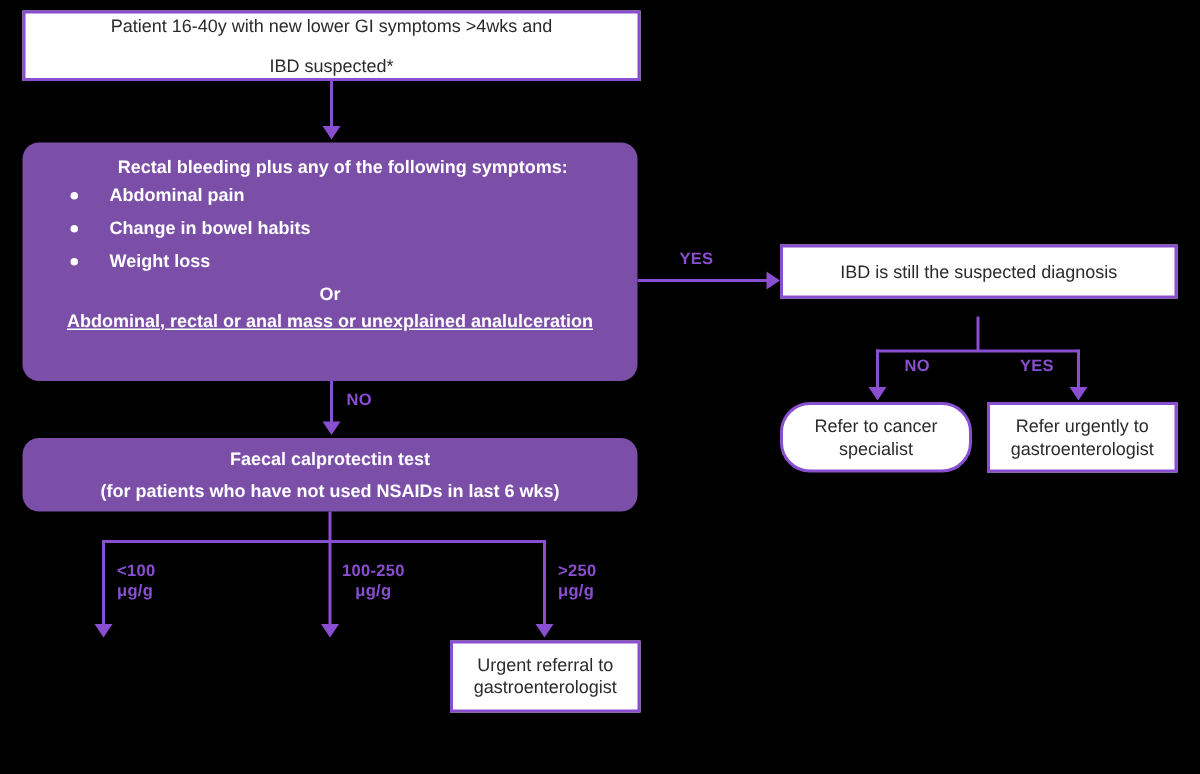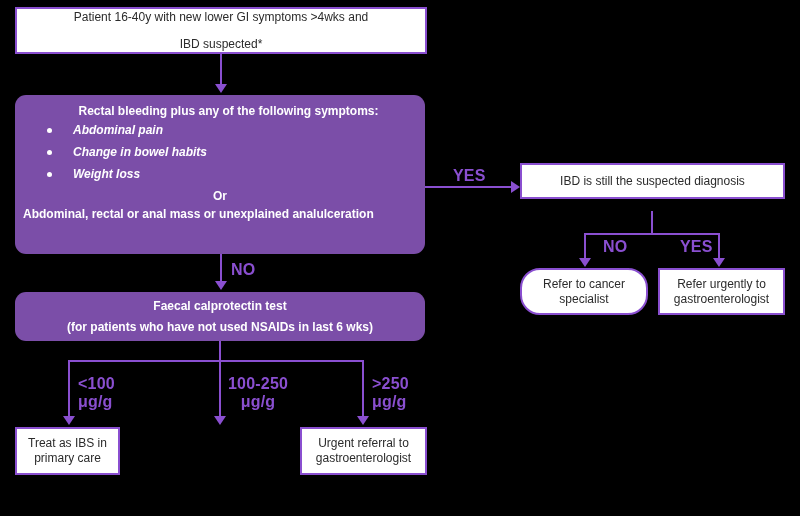--- a/index.html
+++ b/index.html
@@ -65,59 +65,60 @@
     position: absolute;
     width: 0; height: 0;
     border-top: 6px solid transparent;
     border-bottom: 6px solid transparent;
     border-left: 9px solid #8a4fd0;
   }
   .elabel {
     position: absolute;
     color: #8a4fd0;
     font-weight: bold;
-    font-size: 16px;
+    font-size: 11px;
     line-height: 1.15;
     white-space: pre-line;
     letter-spacing: 0.2px;
   }
 
   
   .p-title {
     text-align: center;
     padding: 9px 14px 4px 14px;
     margin-left: 17px;
   }
   ul.sym {
     list-style: none;
     margin: 0;
     padding: 0 0 0 26px;
   }
   ul.sym li {
     position: relative;
     padding: 0 15px 0 32px;
     margin: 0 0 7px 0;
-    font-style: italic;
   }
   ul.sym li::before {
     content: "";
     position: absolute;
     left: 6px;
     top: 5px;
     width: 5px;
     height: 5px;
     border-radius: 50%;
     background: #ffffff;
   }
   .p-or {
     text-align: center;
     margin-top: 2px;
   }
   .p-foot {
+    text-align: center;
     padding: 3px 8px 0 8px;
+    text-decoration: underline;
   }
   .fc-inner {
     display: flex;
     flex-direction: column;
     align-items: center;
     justify-content: center;
     height: 100%;
     gap: 6px;
   }
 </style>
@@ -192,20 +193,17 @@
   <div class="vline" style="left:362px; top:360px; height:58px;"></div>
   <div class="arrow-down" style="left:357px; top:416px;"></div>
 
   <div class="elabel" style="left:78px; top:375px; text-align:left;">&lt;100
 μg/g</div>
   <div class="elabel" style="left:228px; top:375px; text-align:center;">100-250
 μg/g</div>
   <div class="elabel" style="left:372px; top:375px; text-align:left;">&gt;250
 μg/g</div>
 
-  <div class="wbox" style="left:15px; top:427px; width:105px; height:48px;">
-    <span>Treat as IBS in primary care</span>
-  </div>
   <div class="wbox" style="left:300px; top:427px; width:127px; height:48px;">
     <span>Urgent referral to gastroenterologist</span>
   </div>
 
 </div>
 
 </body></html>

